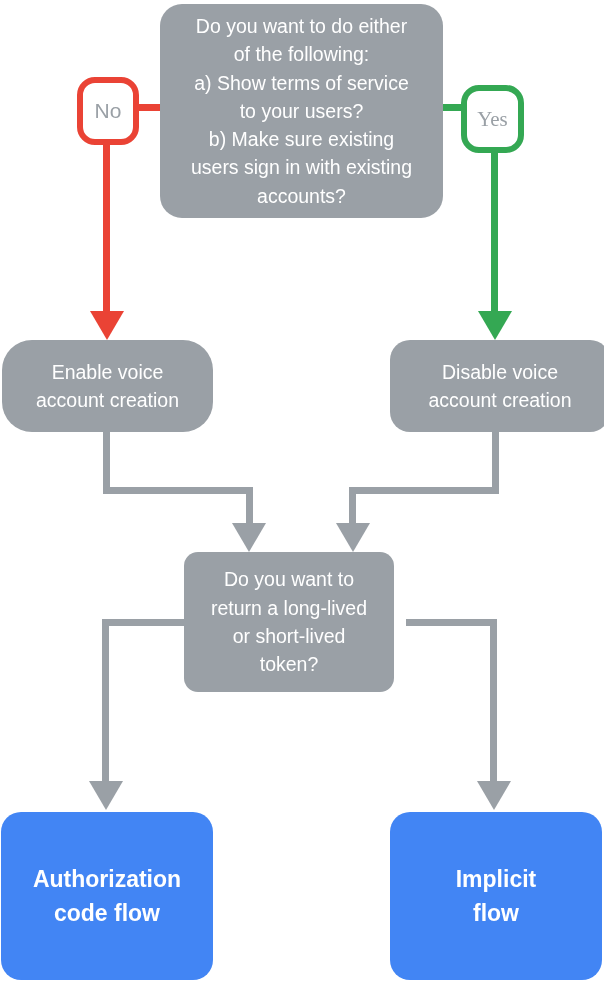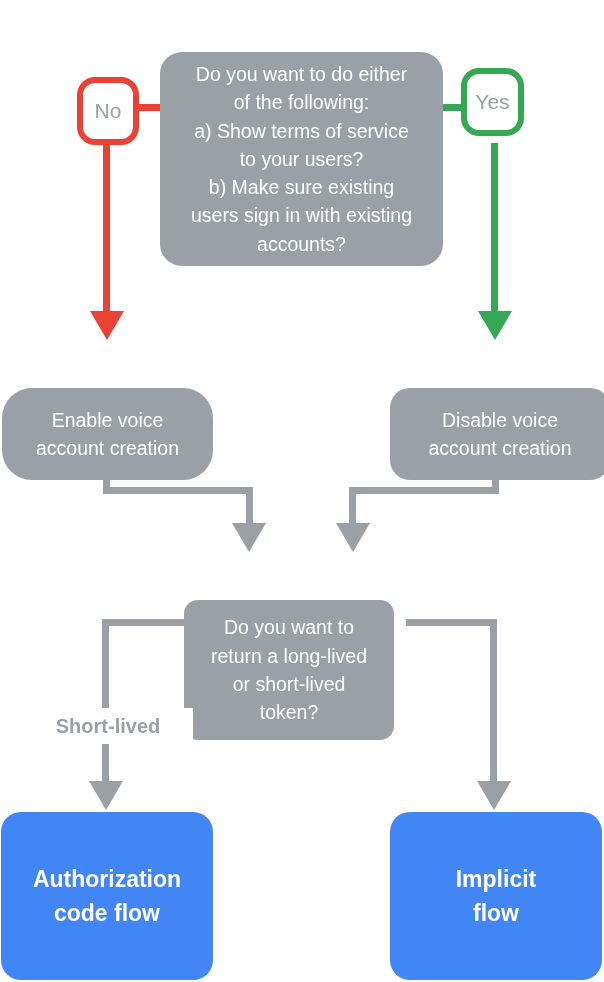--- a/index.html
+++ b/index.html
@@ -25,21 +25,20 @@
     white-space: pre-line;
     box-sizing: border-box;
     z-index: 2;
   }
   .node-gray {
     background: var(--node-gray);
     color: var(--text-white);
     font-size: 19.5px;
     line-height: 1.45;
     border-radius: 22px;
-    margin-top: 48px;
   }
   .node-blue {
     background: var(--result-blue);
     color: var(--text-white);
     font-size: 23px;
     line-height: 1.5;
     font-weight: bold;
     border-radius: 20px;
   }
   
@@ -104,21 +103,21 @@
 b) Make sure existing
 users sign in with existing
 accounts?</div>
 
   <div class="line line-red" style="left:137px; top:104px; width:23px; height:7px;"></div>
   <div class="badge badge-red" style="left:77px; top:77px; width:62px; height:68px;">No</div>
   <div class="line line-red" style="left:103px; top:143px; width:7px; height:170px;"></div>
   <div class="arrowhead arrow-red" style="left:90px; top:311px;"></div>
 
   <div class="line line-green" style="left:443px; top:104px; width:20px; height:7px;"></div>
-  <div class="badge badge-green" style="left:461px; top:68px; width:63px; height:68px;">Yes</div>
+  <div class="badge badge-green" style="left:461px; top:85px; width:63px; height:68px;font-family:Liberation Serif, serif;">Yes</div>
   <div class="line line-green" style="left:491px; top:143px; width:7px; height:170px;"></div>
   <div class="arrowhead arrow-green" style="left:478px; top:311px;"></div>
 
   <div class="node node-gray" style="left:2px; top:340px; width:211px; height:92px; border-radius:30px;">Enable voice
 account creation</div>
   <div class="node node-gray" style="left:390px; top:340px; width:220px; height:92px; border-radius:20px;">Disable voice
 account creation</div>
 
   <div class="line line-gray" style="left:103px; top:432px; width:7px; height:62px;"></div>
   <div class="line line-gray" style="left:103px; top:487px; width:150px; height:7px;"></div>
@@ -130,21 +129,20 @@
   <div class="line line-gray" style="left:349px; top:487px; width:7px; height:37px;"></div>
   <div class="arrowhead arrow-gray" style="left:336px; top:523px;"></div>
 
   <div class="node node-gray" style="left:184px; top:552px; width:210px; height:140px; border-radius:14px;">Do you want to
 return a long-lived
 or short-lived
 token?</div>
 
   <div class="line line-gray" style="left:105px; top:619px; width:91px; height:7px;"></div>
   <div class="line line-gray" style="left:102px; top:619px; width:7px; height:163px;"></div>
-  <div class="branch-label" style="left:23px; top:708px; width:170px; height:36px;">Short-lived</div>
   <div class="arrowhead arrow-gray" style="left:89px; top:781px;"></div>
 
   <div class="line line-gray" style="left:406px; top:619px; width:91px; height:7px;"></div>
   <div class="line line-gray" style="left:490px; top:619px; width:7px; height:163px;"></div>
   <div class="arrowhead arrow-gray" style="left:477px; top:781px;"></div>
 
   <div class="node node-blue" style="left:1px; top:812px; width:212px; height:168px;">Authorization
 code flow</div>
   <div class="node node-blue" style="left:390px; top:812px; width:212px; height:168px;">Implicit
 flow</div>

